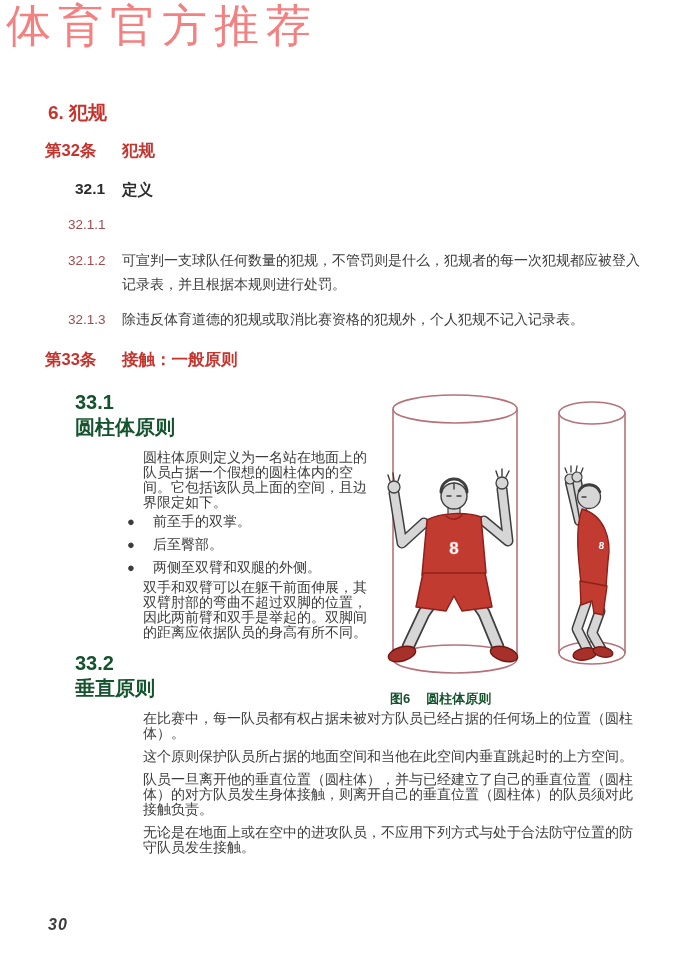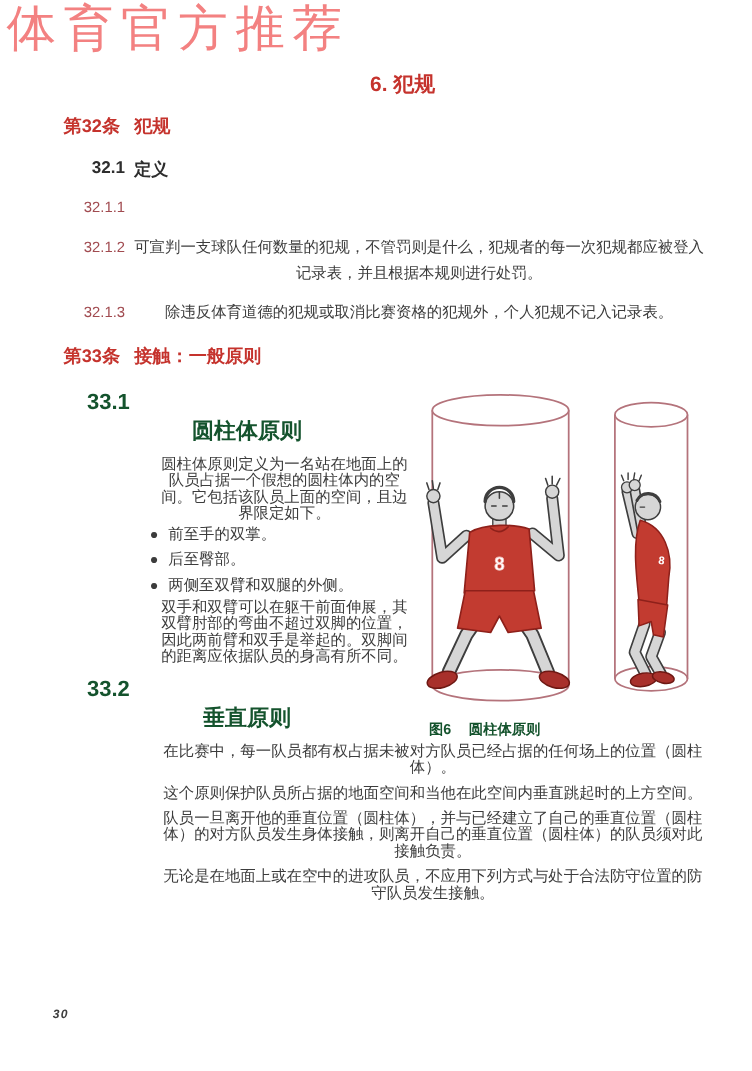--- a/index.html
+++ b/index.html
@@ -3,33 +3,32 @@
 <meta charset="utf-8">
 <style>
   html,body{margin:0;padding:0;background:#e9e9e9;}
   .page{
     position:relative;
     width:684px;height:974px;
     background:#ffffff;
     overflow:hidden;
     font-family:"Liberation Sans","DejaVu Sans",sans-serif;
     color:#3c3c3c;
-    text-align:center;
   }
   
   .watermark{
     position:absolute;top:-4px;left:6px;
     font-family:"DejaVu Serif","Liberation Serif",serif;
     font-size:45px;line-height:60px;
     color:#f38181;
     letter-spacing:7px;
     white-space:nowrap;
   }
   
-  .content{padding-top:64px;}
+  .content{padding-top:100px;}
   .chapter-title{
     margin:0 0 14px 48px;
     font-size:19px;font-weight:bold;color:#c5332d;
   }
   .art-row{
     display:flex;margin-left:45px;margin-bottom:18px;
     font-size:16.5px;font-weight:bold;color:#c5332d;
   }
   .art-row .num{width:77px;flex-shrink:0;}
   .sub-row{
@@ -59,21 +58,21 @@
   }
   .s33-head.second{margin-top:12px;}
   .s33-head .num{width:47px;flex-shrink:0;}
   .para{margin:8px 0 0 68px;line-height:15px;}
   .para.first{margin-top:9px;}
   .bullet{display:flex;margin-left:47px;line-height:23px;}
   .bullet .dot{width:26px;flex-shrink:0;padding-left:5px;font-size:13px;}
   .clear{clear:both;}
   .page-number{
     position:absolute;left:48px;top:916px;
-    font-size:11px;font-weight:bold;font-style:italic;color:#3c3c3c;
+    font-size:16px;font-weight:bold;font-style:italic;color:#3c3c3c;
     letter-spacing:1px;
   }
 </style>
 </head>
 <body>
 
 <div class="page">
 
   <div class="watermark">体育官方推荐</div>
 

